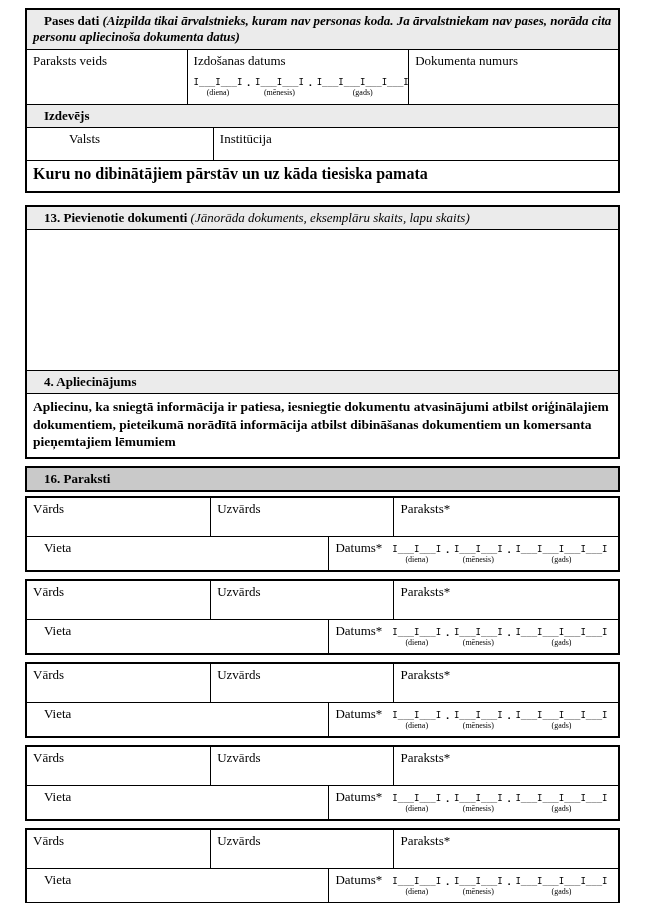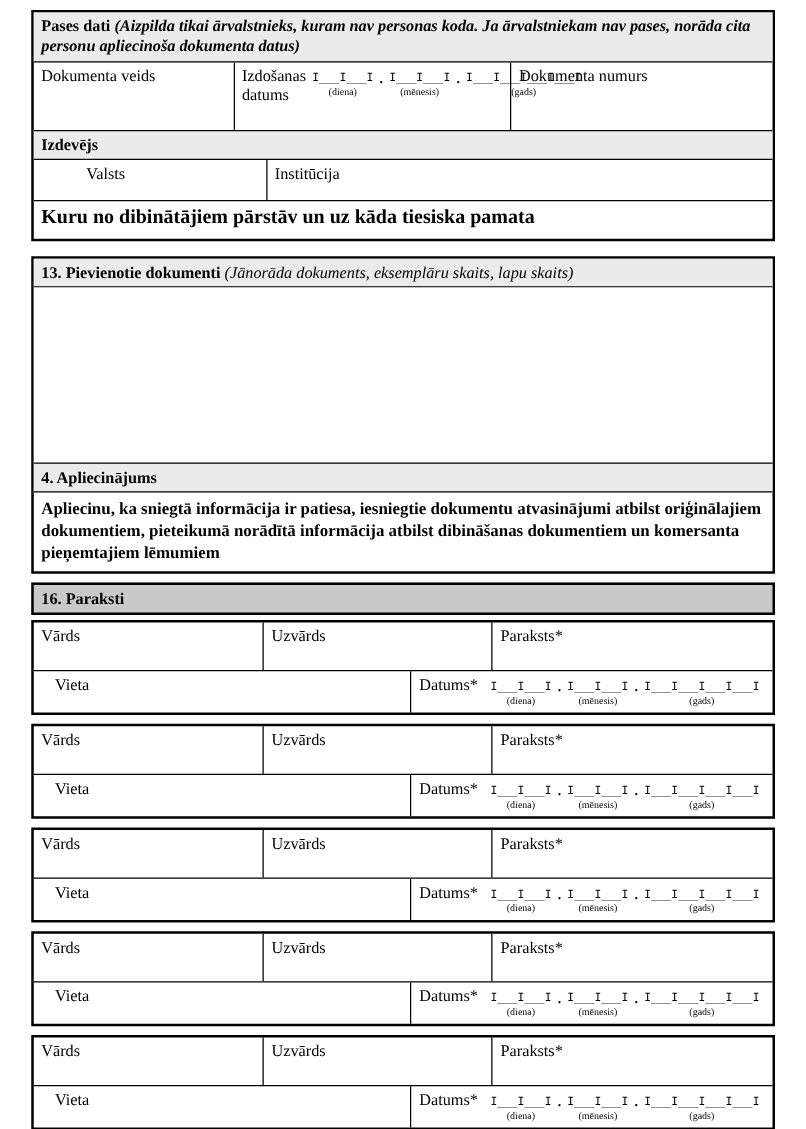--- a/index.html
+++ b/index.html
@@ -18,33 +18,33 @@
 
   .vgap { width: 100%; }
   .g4 { height: 4px; } .g7 { height: 7px; } .g12 { height: 12px; }
 
   .sec-header { padding: 3px 6px; font-size: 13px; line-height: 1.25; }
   .sec-header.light { background: var(--header-light, #ebebeb); }
   .sec-header.gray  { background: var(--header-gray, #c9c9c9); }
   .bar { border-top: 1px solid var(--border,#000); border-bottom: 1px solid var(--border,#000); }
   .hline-bottom { border-bottom: 1px solid var(--border,#000); }
 
-  .b  { font-weight: bold; }
+  .b  { font-weight: bold; margin-left: 11px; }
   .i  { font-style: italic; }
   .bi { font-weight: bold; font-style: italic; }
 
   .row { display: flex; align-items: stretch; }
   .cell { padding: 3px 6px; font-size: 13px; line-height: 1.2; }
   .cell + .cell { border-left: 1px solid var(--border,#000); }
   .lbl { display: inline-block; }
 
   
   .doc-row { height: 54px; }
   .doc-row .c1 { width: 27%; }
-  .doc-row .c2 { width: 37.5%; display: flex; flex-direction: row; gap: 5px; }
+  .doc-row .c2 { width: 37.5%; display: flex; flex-direction: column; gap: 5px; }
   .doc-row .c3 { width: 35.5%; }
   .valsts-row { height: 32px; margin-left: 36px; }
   .valsts-row .c1 { width: 27%; }
   .valsts-row .cwide { width: 73%; }
   .parstav-row { border-top: 1px solid var(--border,#000); height: 31px; }
   .parstav-row .full { width: 100%; font-weight: bold; font-size: 16px; }
 
   
   .empty-area { height: 140px; background: #fff; }
   .body-text { padding: 4px 6px 6px 6px; font-size: 13.5px; font-weight: bold; line-height: 1.3; }
@@ -72,21 +72,21 @@
 
 <div class="page">
 
   <section class="block">
     <div class="sec-header light hline-bottom">
       <span class="b">Pases dati</span>
       <span class="bi">(Aizpilda tikai ārvalstnieks, kuram nav personas koda. Ja ārvalstniekam nav pases, norāda cita personu apliecinoša dokumenta datus)</span>
     </div>
     <div class="row doc-row">
       <div class="cell c1">
-        <span class="lbl">Dokumenta veids</span>
+        <span class="lbl">Paraksts veids</span>
       </div>
       <div class="cell c2">
         <span class="lbl">Izdošanas datums</span>
         <span class="date-slot">
   <span class="date-field">
     <span class="dgroup">
       <span class="boxes">I___I___I</span>
       <span class="dlabel">(diena)</span>
     </span>
     <span class="dsep">.</span>

